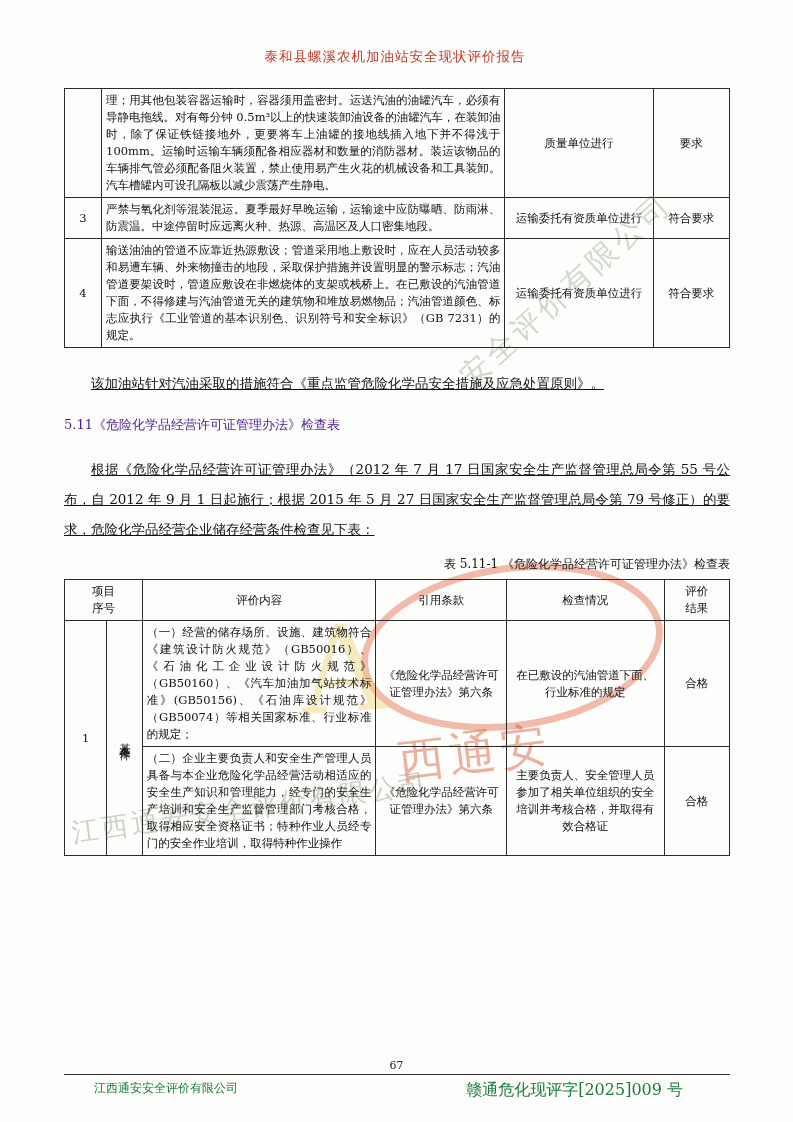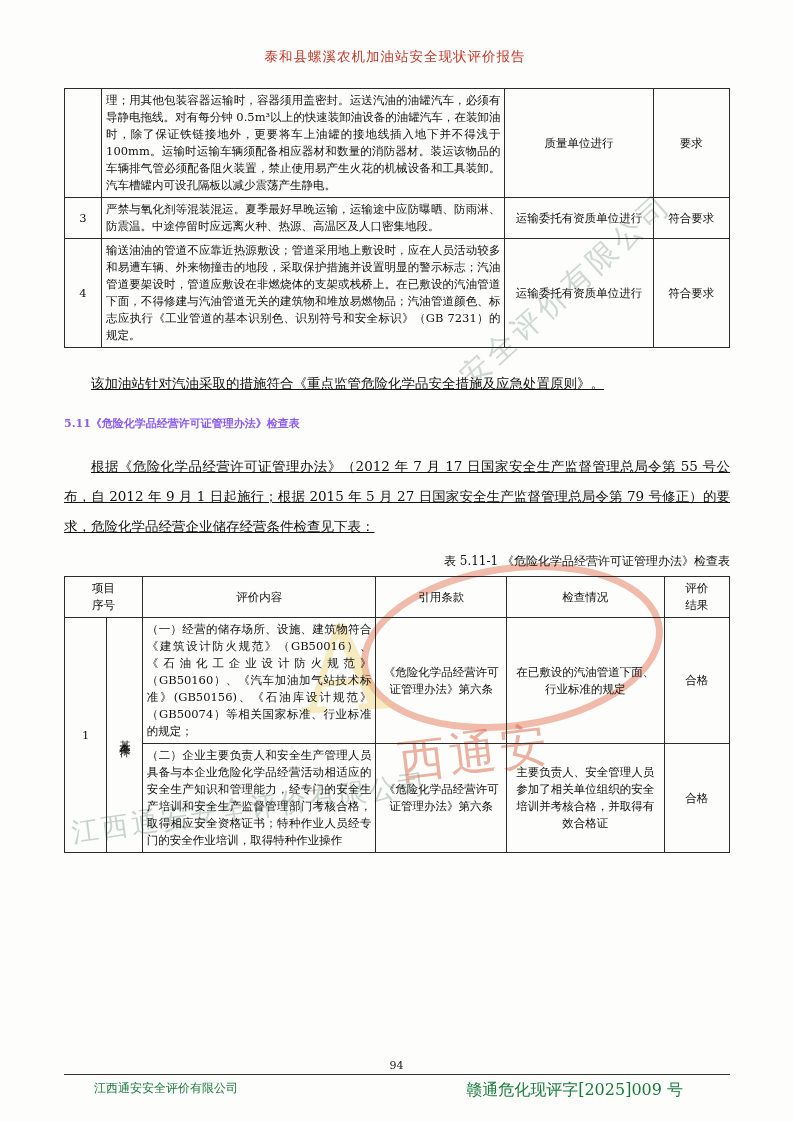--- a/index.html
+++ b/index.html
@@ -133,25 +133,25 @@
     text-indent: 27px;
     text-align: justify;
     font-family: "DejaVu Serif", serif;
     color: #111;
     margin: 20px 0 0 0;
     text-decoration: underline;
   }
   .section-title {
     position: relative;
     z-index: 10;
-    font-size: 11px;
-    font-weight: bold;
+    font-size: 13px;
+    font-weight: normal;
     margin: 18px 0 8px 0;
     font-family: "DejaVu Serif", serif;
-    color: #8b5cf6;
+    color: #4c1d95;
   }
   .table-caption {
     position: relative;
     z-index: 10;
     text-align: right;
     font-size: 12px;
     margin: 12px 0 6px 0;
     font-family: "DejaVu Serif", serif;
     color: #111;
   }
@@ -282,18 +282,18 @@
           <td class="body-cell">（二）企业主要负责人和安全生产管理人员具备与本企业危险化学品经营活动相适应的安全生产知识和管理能力，经专门的安全生产培训和安全生产监督管理部门考核合格，取得相应安全资格证书；特种作业人员经专门的安全作业培训，取得特种作业操作</td>
           <td class="mid">《危险化学品经营许可证管理办法》第六条</td>
           <td class="mid">主要负责人、安全管理人员参加了相关单位组织的安全培训并考核合格，并取得有效合格证</td>
           <td class="mid">合格</td>
         </tr>
       </tbody>
     </table>
 
   </div>
 
-  <div class="page-number">94</div>
+  <div class="page-number">67</div>
   <div class="footer-rule"></div>
   <div class="footer-left">江西通安安全评价有限公司</div>
   <div class="footer-right">赣通危化现评字[2025]009 号</div>
 
 </div>
 
 </body></html>

